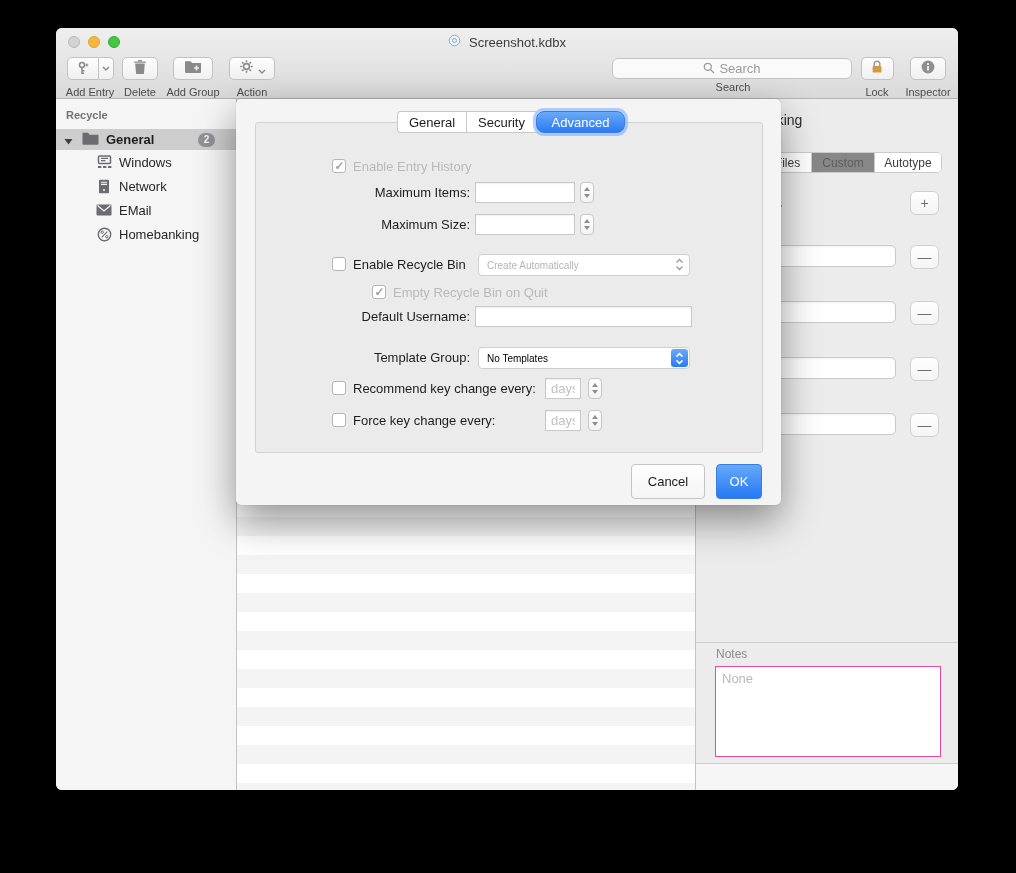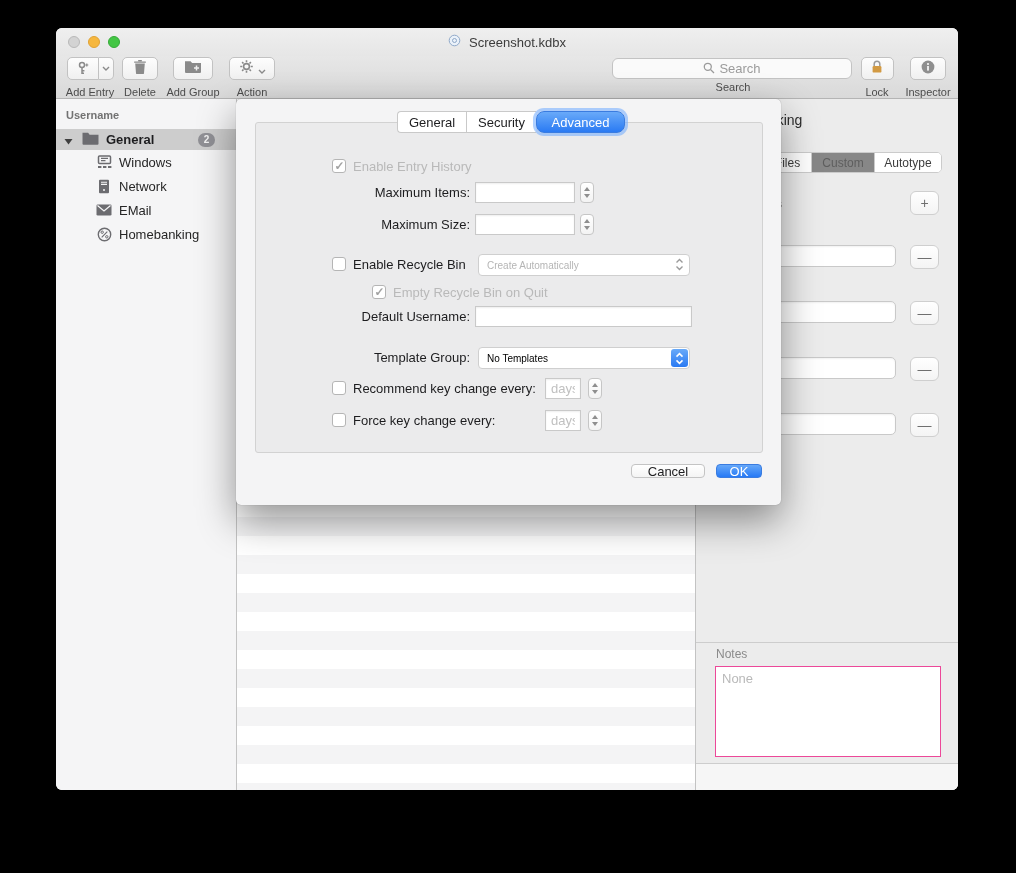--- a/index.html
+++ b/index.html
@@ -119,21 +119,21 @@
             border-bottom:4px solid #8e8e8e; }
   .tri-dn { width:0; height:0; border-left:3px solid transparent; border-right:3px solid transparent;
             border-top:4px solid #8e8e8e; }
   .popup { position:absolute; height:22px; background:#fff; border:1px solid #cfcfcf; border-radius:4px;
            display:flex; align-items:center; font-size:10px; }
   .popup .val { padding-left:8px; flex:1; }
   .popup.dis .val { color:#b5b5b5; }
   .popup .graychev { margin-right:5px; }
   .popup .bluecap { width:17px; height:18px; margin-right:1px; border-radius:3px;
                     background:linear-gradient(#69aaf9,#2a7af3); display:flex; align-items:center; justify-content:center; }
-  .dbtn { position:absolute; height:14px; border-radius:4px; font-size:13px;
+  .dbtn { position:absolute; height:35px; border-radius:4px; font-size:13px;
           display:flex; align-items:center; justify-content:center; }
   .dbtn.cancel { background:linear-gradient(#ffffff,#f4f4f4); border:1px solid #c4c4c4; color:#1d1d1f; }
   .dbtn.ok { background:linear-gradient(#66a8f9,#2679f5); border:1px solid #3a7ce0; color:#fff; }
 </style>
 </head>
 <body>
 
 <div class="window">
 
   <div class="titlebar">
@@ -229,21 +229,21 @@
               <circle cx="8" cy="4.9" r="1" fill="#fff"></circle>
             </svg></span>
       </div>
       <div class="tlabel">Inspector</div>
     </div>
   </div>
 
   <div class="content">
 
     <div class="sidebar">
-      <div class="sb-header">Username</div>
+      <div class="sb-header">Recycle</div>
       <div class="sb-root">
         <span class="sb-disc"><svg width="9" height="7" viewBox="0 0 9 7">
               <path d="M0.5 1h8L4.5 6.5z" fill="#3f3f3f"></path>
             </svg></span>
         <span class="sb-root-icon"><svg width="17" height="13" viewBox="0 0 17 13">
               <path d="M0.5 0.8h5.6l1.5 1.9h8.9v9a1 1 0 0 1-1 1h-14a1 1 0 0 1-1-1z" fill="#6c6c70"></path>
             </svg></span>
         <span class="sb-root-label">General</span>
         <span class="sb-badge">2</span>
       </div>

